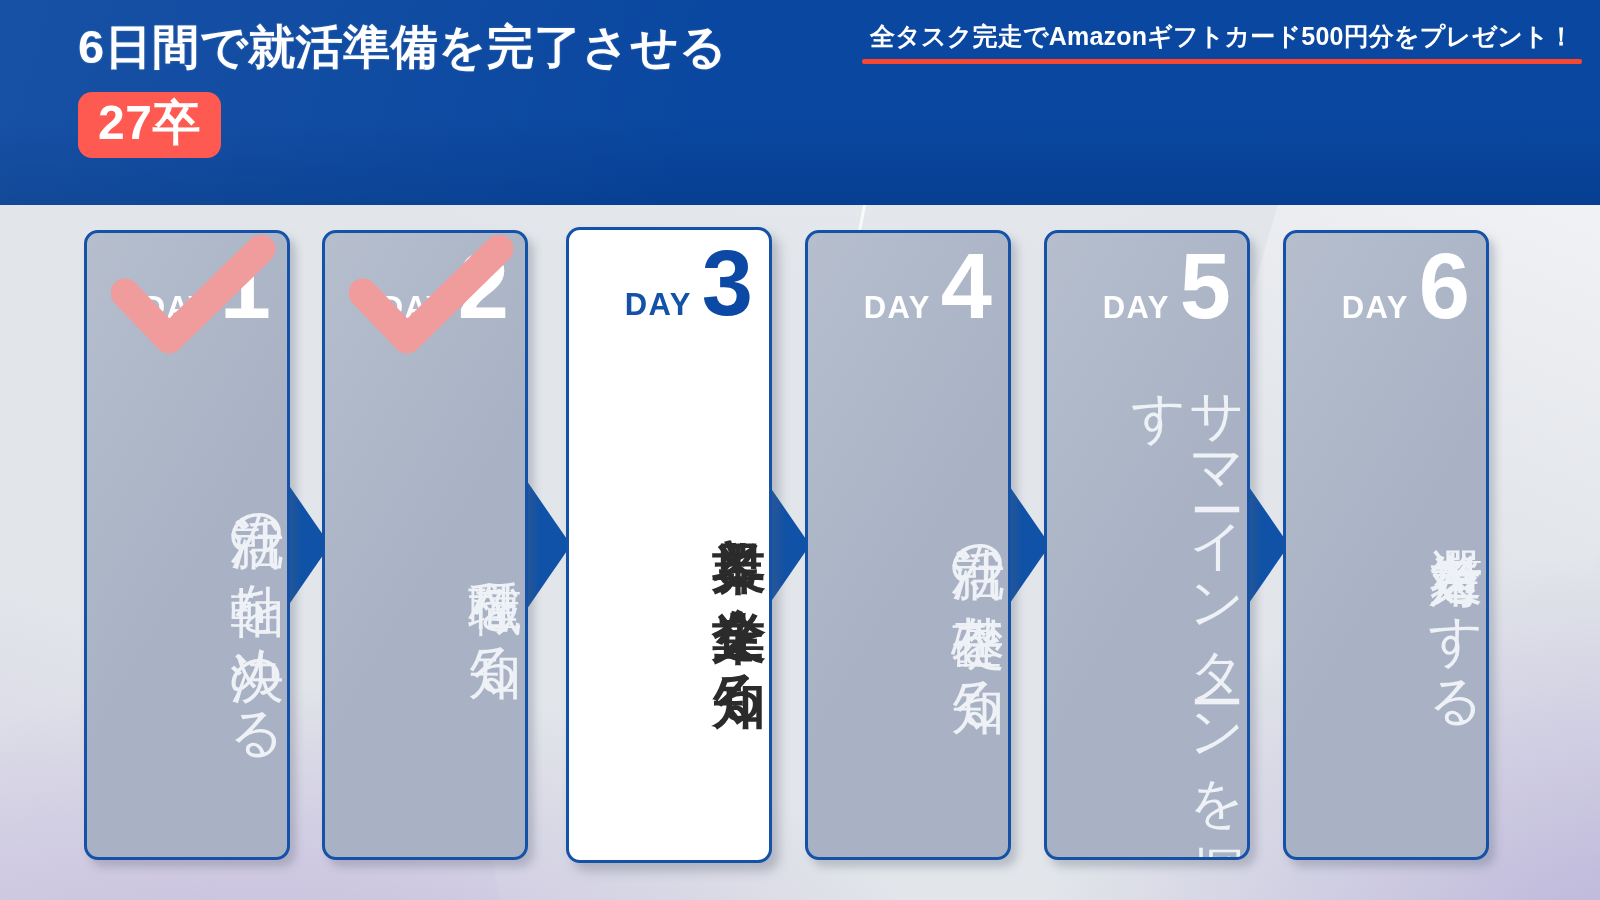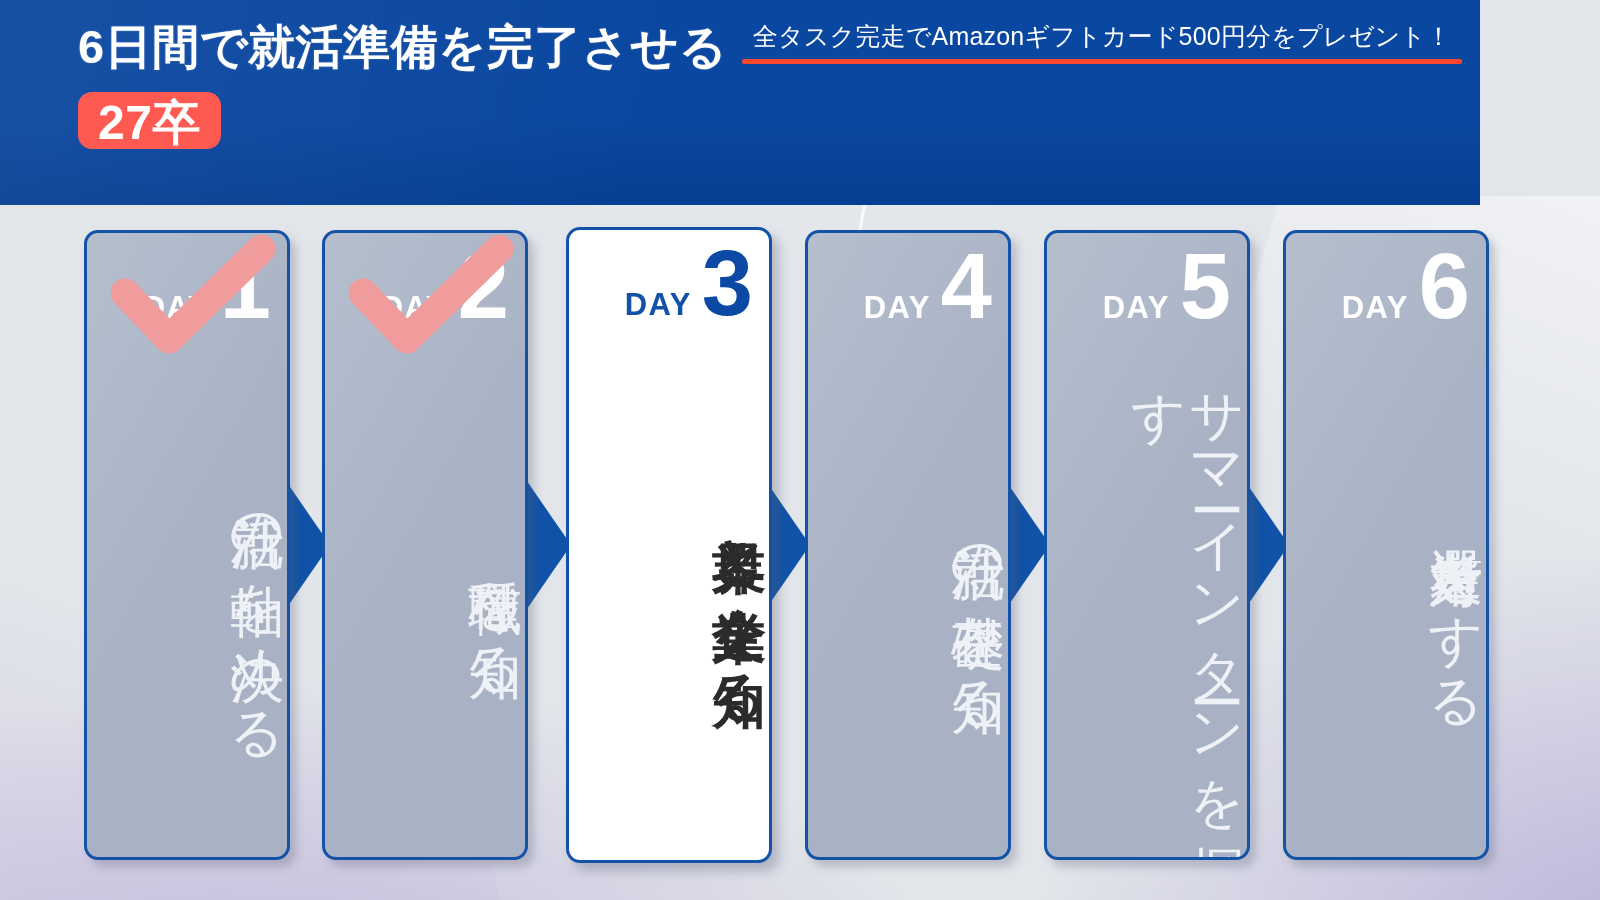--- a/index.html
+++ b/index.html
@@ -30,21 +30,21 @@
     transform:skewX(10deg);
   }
   #bg-streak-c {
     position:absolute; top:200px; left:52%; width:3px; height:330px;
     background:linear-gradient(180deg, rgba(255,255,255,0.8), rgba(255,255,255,0));
     transform:rotate(11deg);
   }
 
   
   #header {
-    position:absolute; top:0; left:0; width:1480px; height:205px;
+    position:absolute; top:0; left:0; width:1600px; height:205px;
     background:linear-gradient(180deg, #0a47a0 0%, #0a47a0 58%, #063f92 100%);
     overflow:hidden;
   }
   #header-sheen {
     position:absolute; inset:0;
     background:linear-gradient(105deg, rgba(255,255,255,0.055) 0%, rgba(255,255,255,0) 45%);
     pointer-events:none;
   }
   #kicker {
     position:absolute; left:78px; top:16px;
@@ -54,39 +54,39 @@
     text-shadow:0 0 2px rgba(255,255,255,0.25);
   }
 
   #promo {
     position:absolute; right:18px; top:20px;
     width:720px;
     text-align:center;
   }
   #promo-text {
     color:#ffffff;
-    font-size:25px; font-weight:400; letter-spacing:0.2px;
+    font-size:25px; font-weight:700; letter-spacing:0.2px;
     white-space:nowrap;
   }
   #promo-rule {
     margin-top:6px;
     height:5px; width:100%;
     background:#f8462f;
     border-radius:2px;
   }
 
   #title-row {
     position:absolute; left:78px; top:92px;
     display:flex; align-items:center; gap:22px;
   }
   #year-badge {
     background:#ff5a52;
     color:#ffffff;
     border-radius:14px;
-    padding:7px 20px 2px 20px;
+    padding:7px 20px 11px 20px;
     font-size:48px; font-weight:700; line-height:1;
     letter-spacing:0.5px;
     white-space:nowrap;
   }
   #main-title {
     color:#ffffff;
     font-size:88px; font-weight:700; line-height:1;
     letter-spacing:1px;
     white-space:nowrap;
     text-shadow:0 0 3px rgba(255,255,255,0.35);

